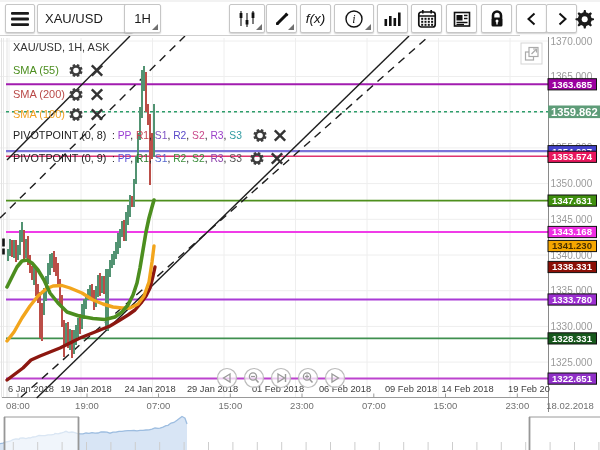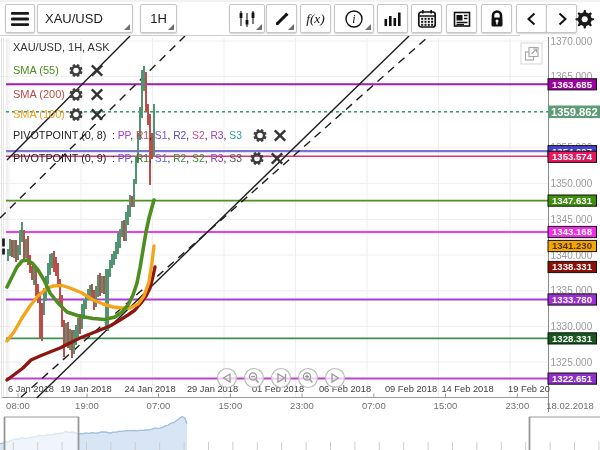--- a/index.html
+++ b/index.html
@@ -1,40 +1,40 @@
 <!DOCTYPE html>
 <html><head><meta charset="utf-8"><style>
 *{margin:0;padding:0;box-sizing:border-box}
 html,body{width:600px;height:450px;overflow:hidden;background:#fff;font-family:"Liberation Sans",sans-serif}
 #wrap{position:relative;width:600px;height:450px}
 #toolbar{position:absolute;left:0;top:0;width:520px;height:36px;background:#fff;border-bottom:1px solid #cfcfcf}
 #toolbar:before{content:"";position:absolute;left:0;top:0;width:600px;height:2px;background:#f2f2f2}
 .btn{position:absolute;top:4px;height:29px;background:#fff;border:1px solid #c6c6c6;border-radius:2px;box-shadow:0 1px 1.5px rgba(0,0,0,0.18);display:flex;align-items:center}
 .txt{font-size:13px;color:#1a1a1a}
 .cic{margin:0 auto;display:flex;align-items:center}
-.fx{margin:0 auto;font-family:Liberation Serif, serif;font-style:italic;font-size:13.5px;color:#111}
+.fx{margin:0 auto;font-family:Liberation Sans, sans-serif;font-style:italic;font-size:13.5px;color:#111}
 .fold{position:absolute;right:2px;bottom:2px;width:0;height:0;border-left:6px solid transparent;border-bottom:6px solid #707070}
 </style></head>
 <body>
 <div id="wrap">
 <div id="toolbar">
       <div class="btn" style="left:5px;width:30px">
         <span class="cic">
           <svg width="18" height="16" viewBox="0 0 18 16">
             <rect y="1" width="18" height="2.8" rx="1" fill="#1a1a1a"></rect>
             <rect y="6.6" width="18" height="2.8" rx="1" fill="#1a1a1a"></rect>
             <rect y="12.2" width="18" height="2.8" rx="1" fill="#1a1a1a"></rect>
           </svg>
         </span>
       </div>
       <div class="btn" style="left:37px;width:96px">
         <span class="txt" style="margin-left:7px">XAU/USD</span>
         <span class="fold"></span>
       </div>
-      <div class="btn" style="left:140px;width:37px">
+      <div class="btn" style="left:124px;width:37px">
         <span class="txt" style="margin:0 auto">1H</span>
         <span class="fold"></span>
       </div>
       <div class="btn" style="left:229px;width:36px">
         <span class="cic">
           <svg width="20" height="20" viewBox="0 0 20 20">
             <line x1="4" y1="2" x2="4" y2="17" stroke="#111" stroke-width="1.1"></line>
             <rect x="2.6" y="4" width="2.8" height="5" fill="#111"></rect>
             <line x1="10" y1="4" x2="10" y2="18" stroke="#111" stroke-width="1.1"></line>
             <rect x="8.6" y="11" width="2.8" height="4.5" fill="#111"></rect>

